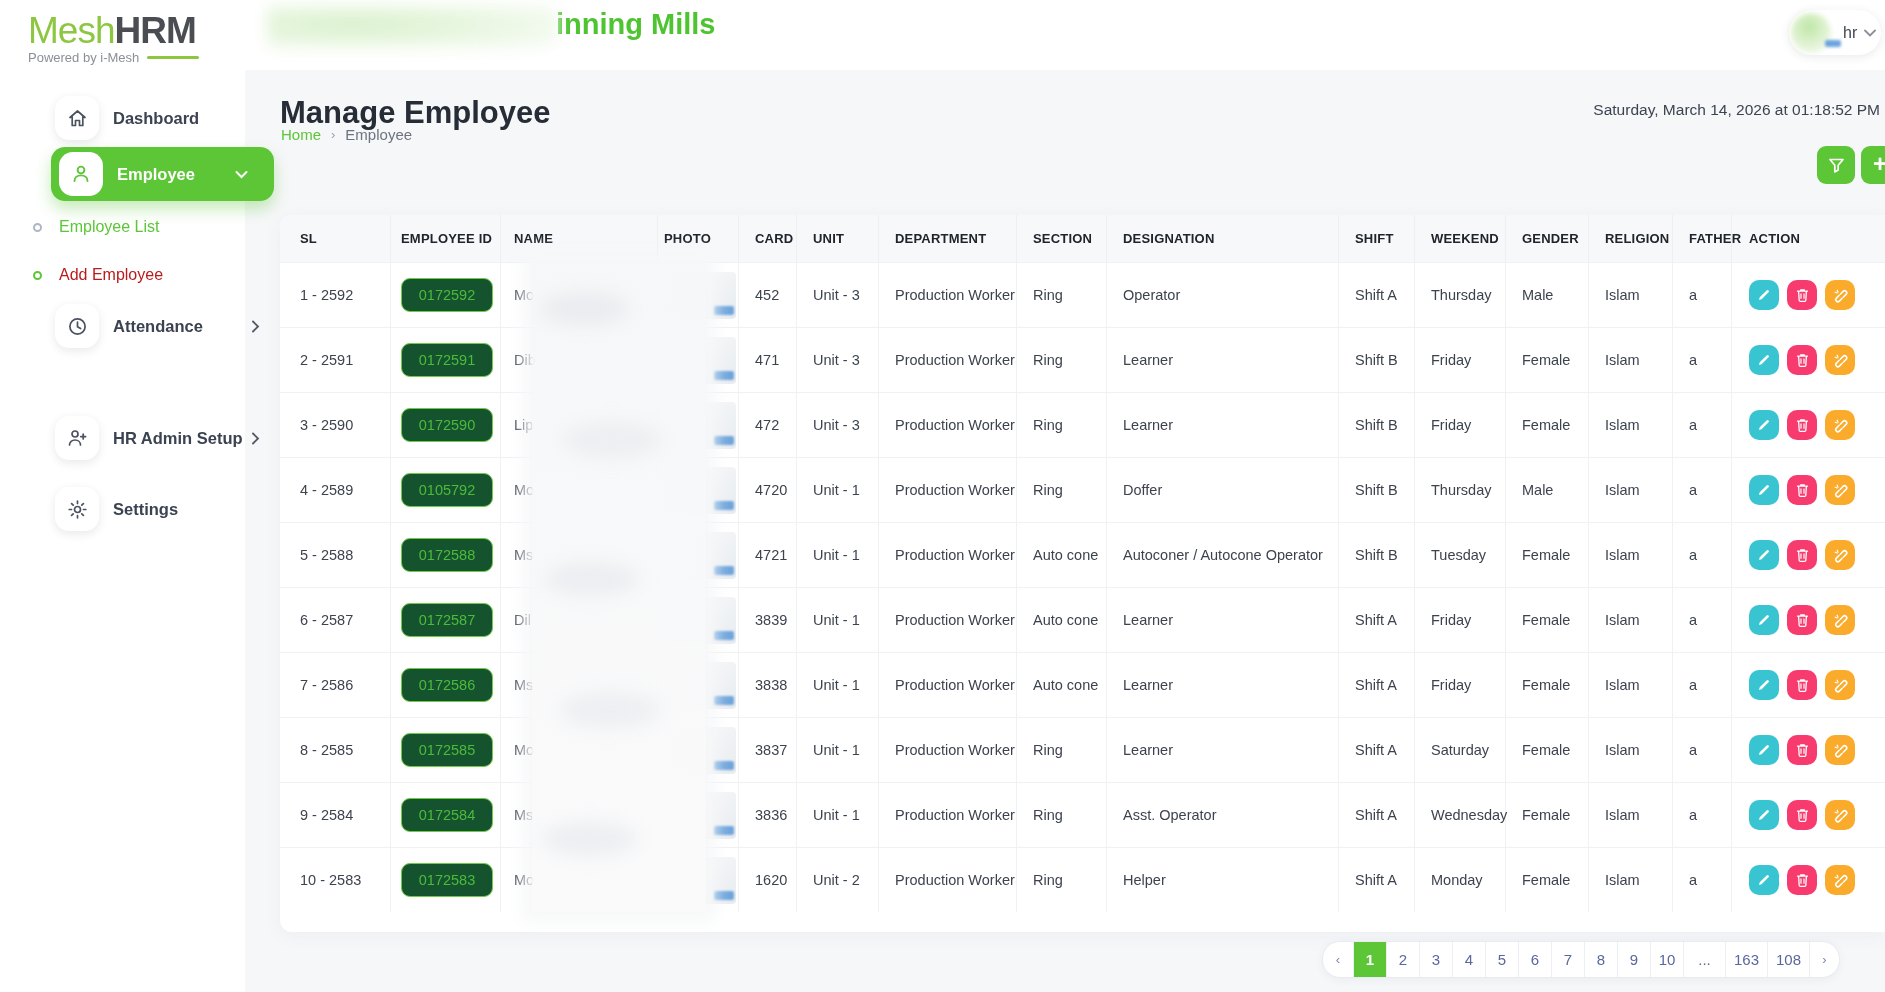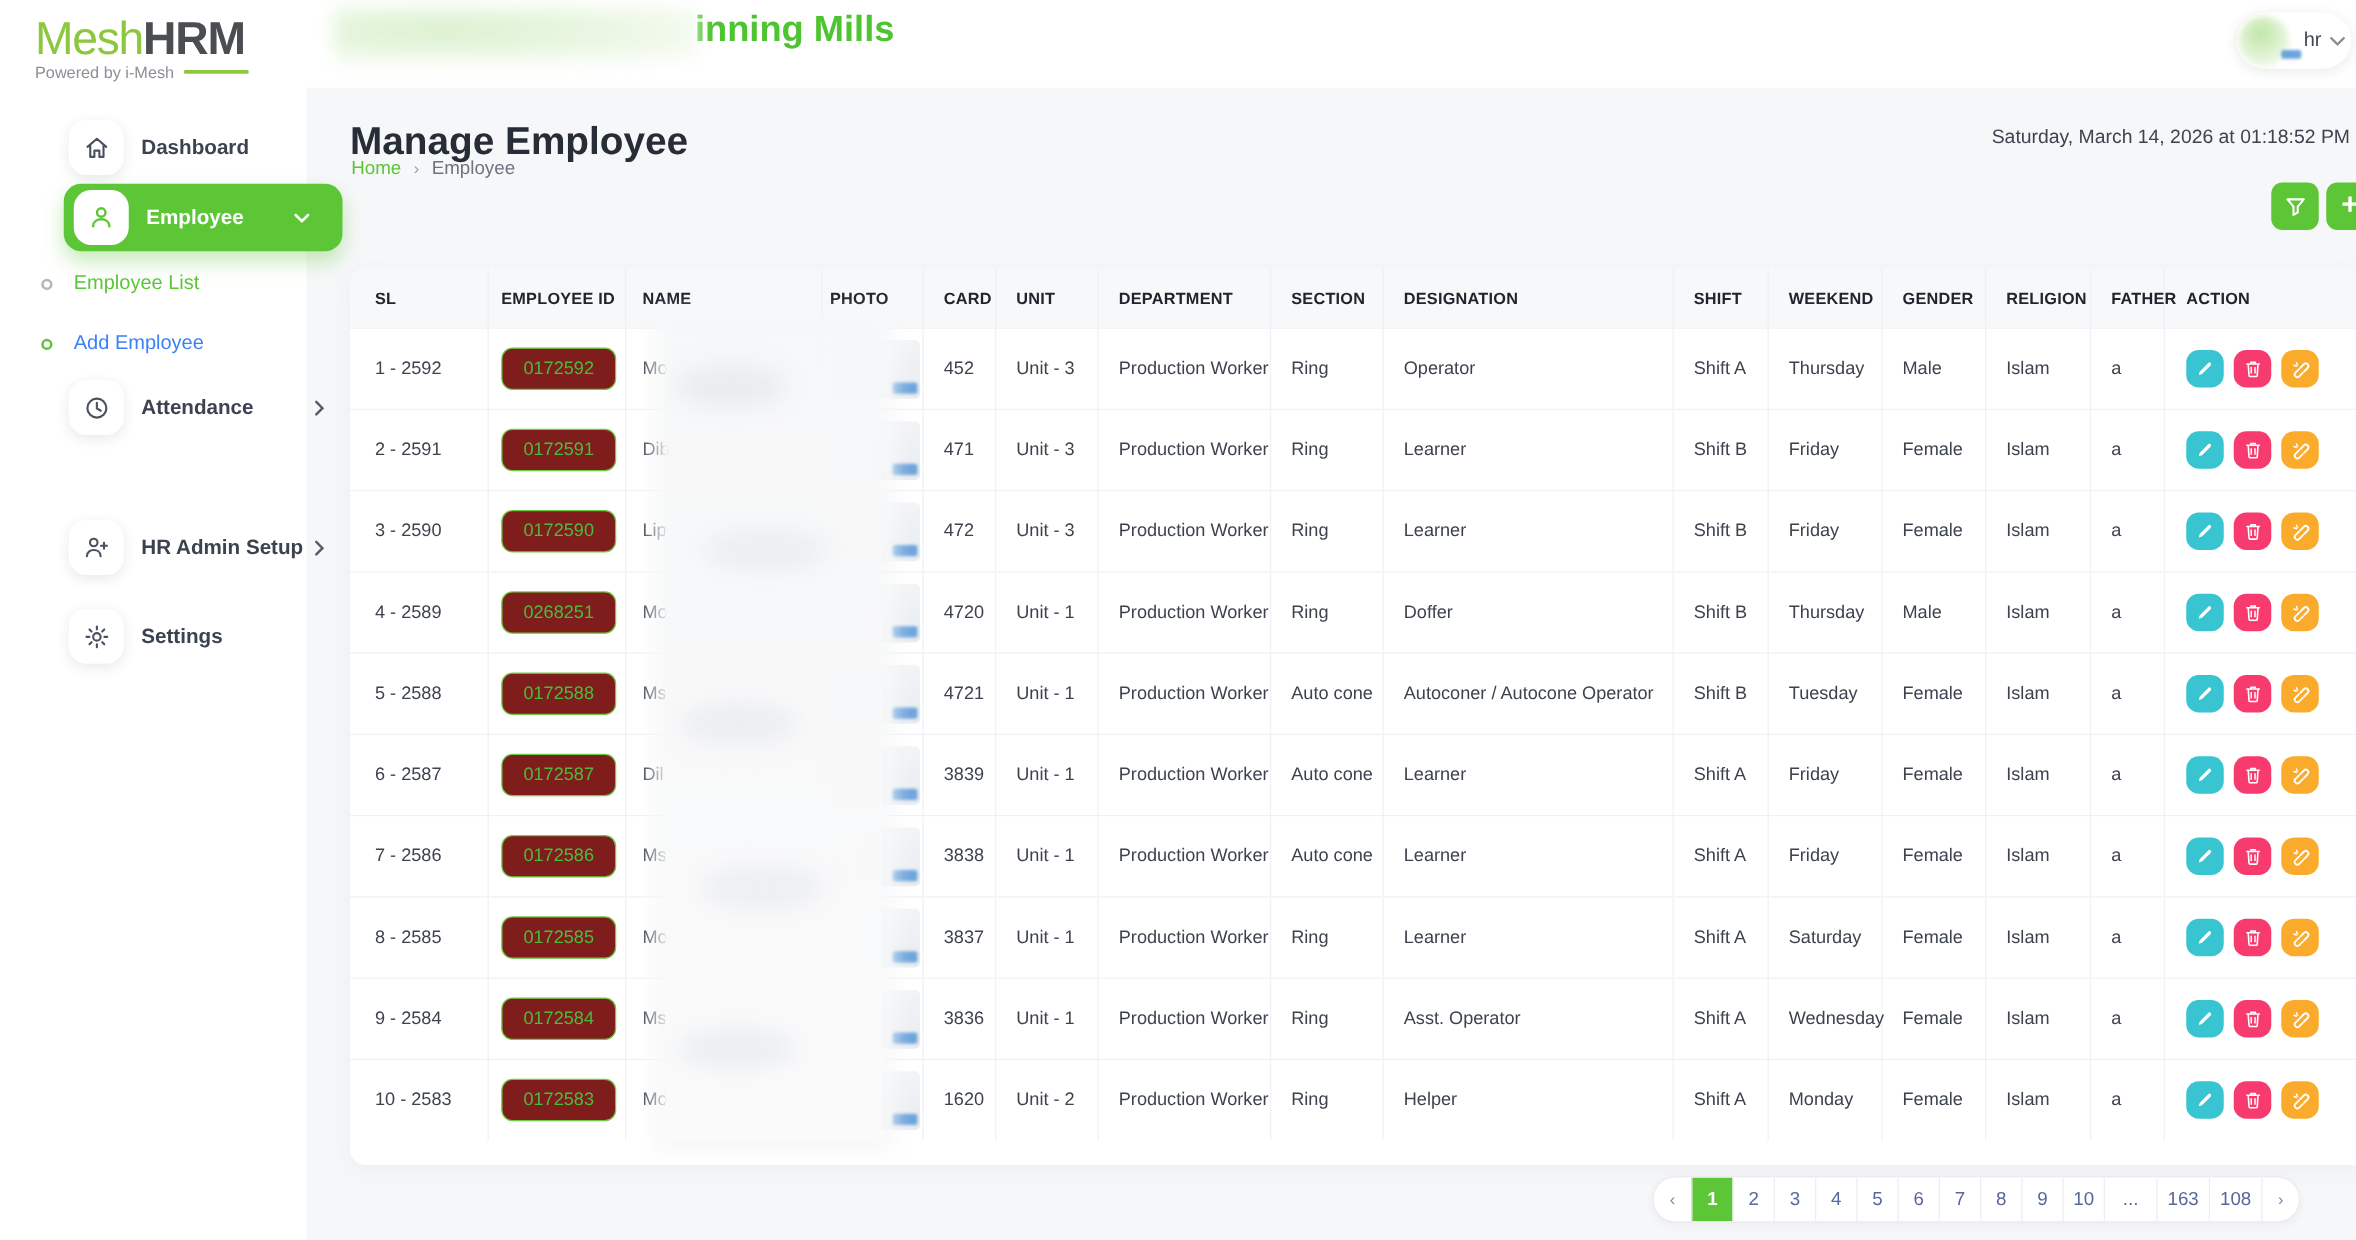--- a/index.html
+++ b/index.html
@@ -39,21 +39,21 @@
     display:flex; align-items:center; justify-content:center; margin-left:14px; flex:0 0 auto; }
   .side-label { font-size:16.5px; font-weight:bold; color:#3b4250; margin-left:14px; flex:1 1 auto; }
   .side-chevron { margin-right:26px; }
   .side-item.active-parent { left:10px; width:223px; background:#5cc637; border-radius:14px;
     box-shadow:0 8px 16px rgba(92,198,55,.35); }
   .side-item.active-parent .icon-box { margin-left:8px; box-shadow:none; }
   .side-item.active-parent .side-label { color:#fff; }
   .side-sub { position:absolute; left:0; width:245px; height:40px; display:flex; align-items:center; cursor:pointer; }
   .bullet { width:9px; height:9px; border-radius:50%; margin-left:33px; border:2px solid #aeb6c2; background:#fff; }
   .bullet.green { border-color:#5cc637; }
-  .sub-label { font-size:16px; color:#3b82f6; margin-left:17px; }
+  .sub-label { font-size:16px; color:#b91c1c; margin-left:17px; }
   .sub-label.active { color:#5cc637; }
 
   
   #main-bg { position:absolute; left:245px; top:70px; width:1640px; height:922px; background:#f6f7f9; }
   #page-title { position:absolute; left:280px; top:95px; font-size:31px; font-weight:bold; color:#272d36; }
   #breadcrumb { position:absolute; left:281px; top:126px; font-size:15px; display:flex; gap:10px; align-items:center; }
   .crumb-home { color:#5cc637; cursor:pointer; }
   .crumb-sep  { color:#9aa0ab; font-size:13px; }
   .crumb-current { color:#6d7480; }
   #datetime { position:absolute; right:5px; top:101px; font-size:15.5px; color:#3d4450; }
@@ -72,21 +72,21 @@
     border-right:1px solid #edeff3; letter-spacing:.2px; white-space:nowrap; }
   #tbody .trow { display:flex; width:1612px; height:65px; border-top:1px solid #f0f1f4; }
   .tcell { display:flex; align-items:center; padding-left:16px; font-size:14.5px; color:#3d434e;
     border-right:1px solid #f0f1f4; white-space:nowrap; }
   .w-sl{width:111px; padding-left:20px;} .w-id{width:110px; padding-left:10px;} .w-name{width:157px; padding-left:13px;}
   .w-photo{width:81px; padding-left:6px;text-align:right;} .w-card{width:58px;} .w-unit{width:82px;} .w-dept{width:138px;}
   .w-sec{width:90px;} .w-desig{width:232px;} .w-shift{width:76px;} .w-wkd{width:91px;} .w-gender{width:83px;}
   .w-rel{width:84px;} .w-father{width:59px;} .w-action{width:160px; padding-left:17px; gap:8px;}
 
   .id-badge { border:1.5px solid #6ecb45; color:#4cbb3c; border-radius:9px; padding:8px 14px; width:92px;
-    text-align:center; font-size:14.5px; background:#7f1d1d; }
+    text-align:center; font-size:14.5px; background:#14532d; }
   .photo-thumb { width:72px; height:47px; border-radius:4px; position:relative;
     background:linear-gradient(135deg,#fdfdfd 0%, #f2f4f6 55%, #e8ecf0 100%); }
   .photo-mark { position:absolute; right:2px; bottom:4px; width:20px; height:9px; background:#3b87d3;
     opacity:.7; filter:blur(1.3px); border-radius:2px; }
   .act-btn { width:30px; height:30px; border:none; border-radius:10px; display:flex; align-items:center;
     justify-content:center; cursor:pointer; }
   .act-edit { background:#38c4d0; }
   .act-del  { background:#f83b6e; }
   .act-link { background:#fbab2c; }
 
@@ -390,21 +390,21 @@
               <line x1="2.2" y1="4.2" x2="4.2" y2="5" stroke="#fff" stroke-width="1.2" stroke-linecap="round"></line>
               <line x1="4.2" y1="2.2" x2="5" y2="4.2" stroke="#fff" stroke-width="1.2" stroke-linecap="round"></line>
             </svg>
       </button>
     </div>
   </div>
 
   <div class="trow">
     <div class="tcell w-sl">4 - 2589</div>
     <div class="tcell w-id">
-      <span class="id-badge">0268251</span>
+      <span class="id-badge">0105792</span>
     </div>
     <div class="tcell w-name">Mo</div>
     <div class="tcell w-photo">
       <span class="photo-thumb">
             <span class="photo-mark"></span>
           </span>
     </div>
     <div class="tcell w-card">4720</div>
     <div class="tcell w-unit">Unit - 1</div>
     <div class="tcell w-dept">Production Worker</div>

